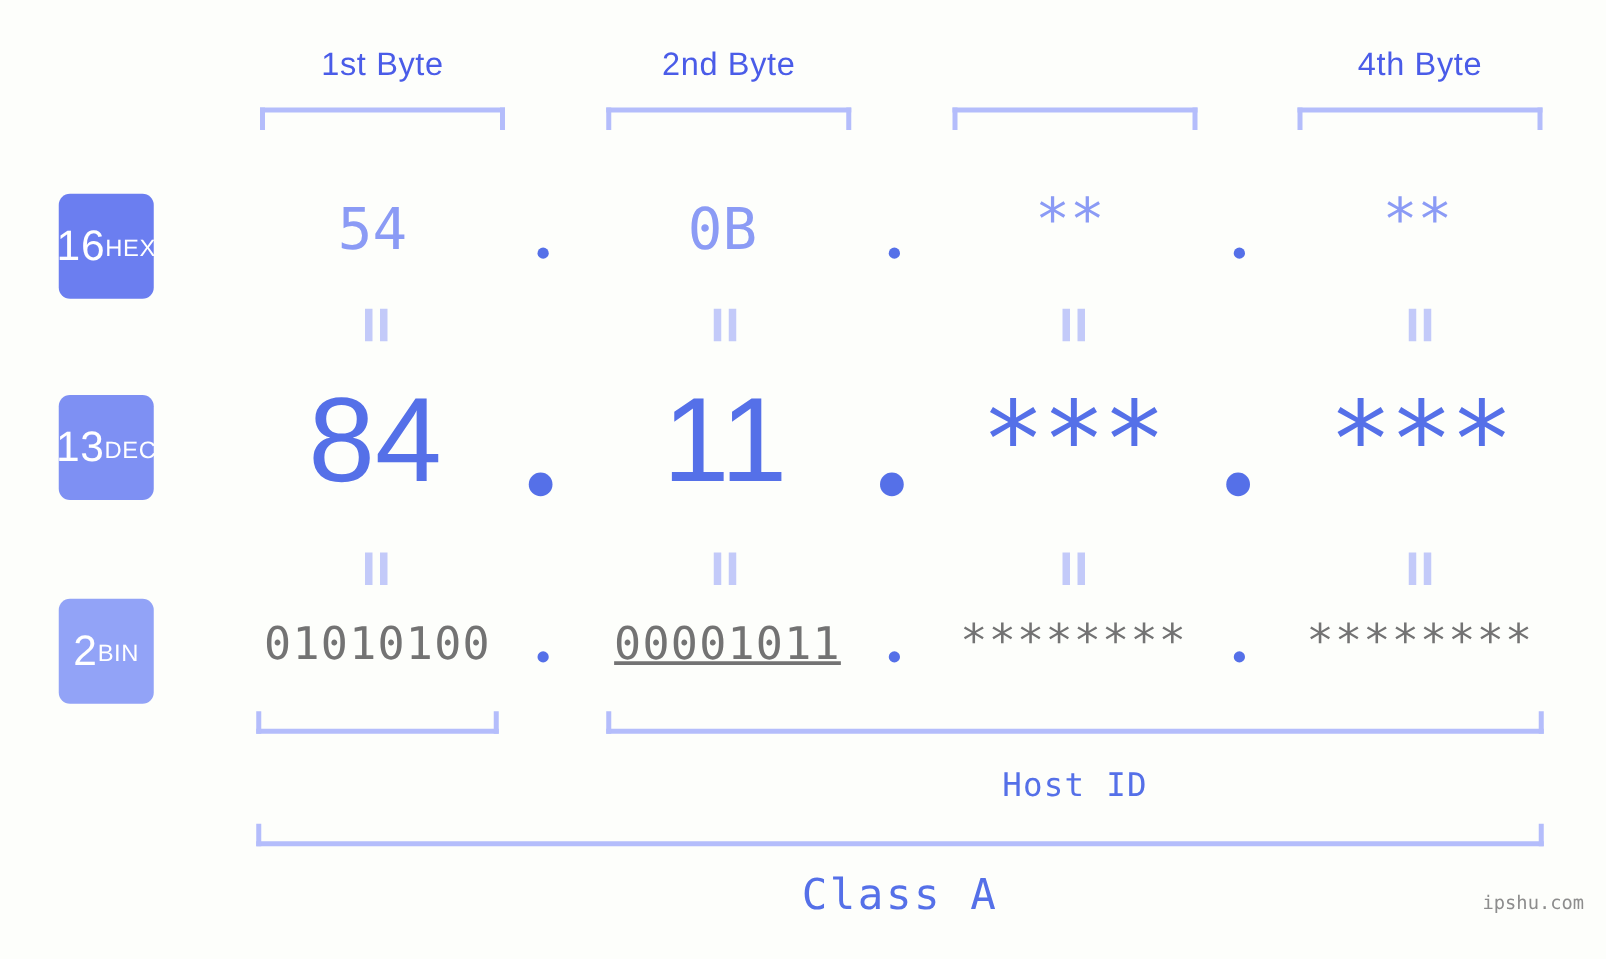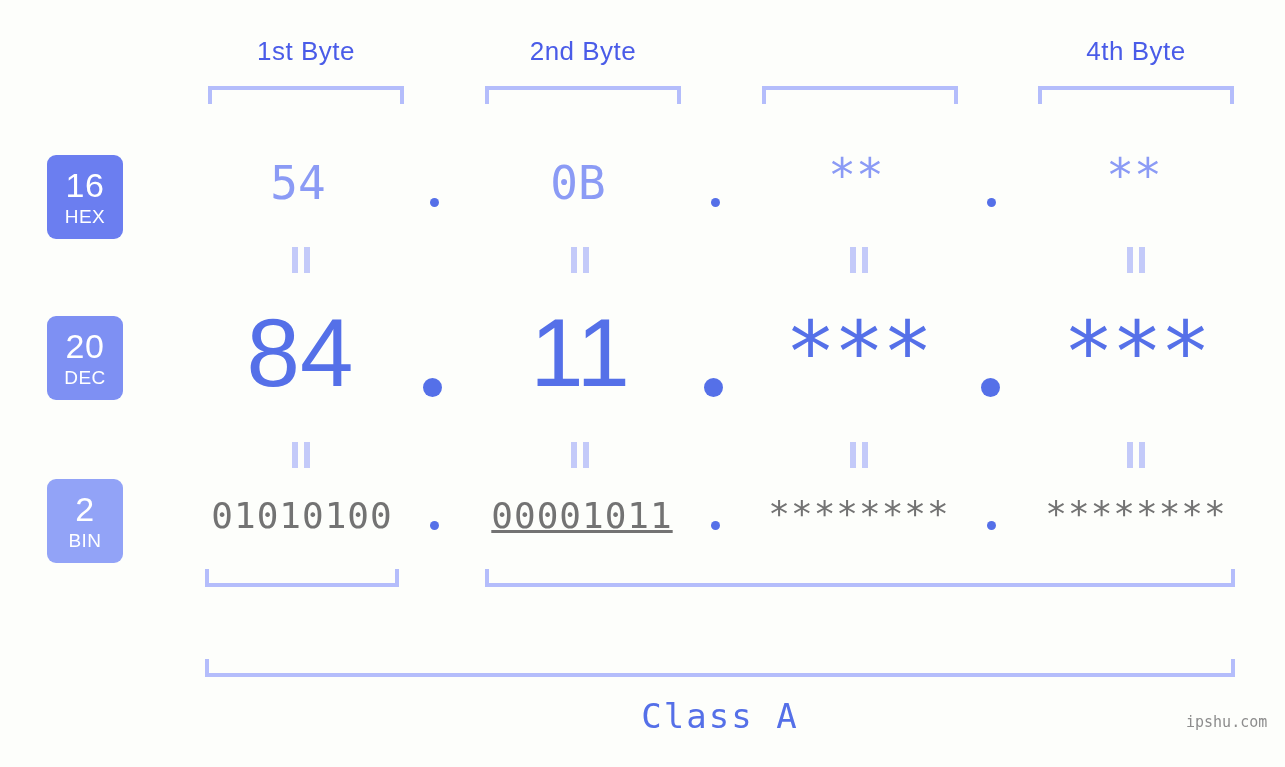--- a/index.html
+++ b/index.html
@@ -44,21 +44,21 @@
     border-width: 0 4px 4px 4px;
     height: 18px;
   }
 
   
   .base-badge {
     width: 76px;
     height: 84px;
     border-radius: 9px;
     display: flex;
-    flex-direction: column;
+    flex-direction: row;
     align-items: center;
     justify-content: center;
     color: #ffffff;
     line-height: 1;
   }
   .base-badge .num {
     font-size: 34px;
     font-weight: 400;
     letter-spacing: 0.5px;
   }
@@ -161,21 +161,21 @@
   <div class="abs bracket top" style="left:208px; top:86px; width:196px;"></div>
   <div class="abs bracket top" style="left:485px; top:86px; width:196px;"></div>
   <div class="abs bracket top" style="left:762px; top:86px; width:196px;"></div>
   <div class="abs bracket top" style="left:1038px; top:86px; width:196px;"></div>
 
   <div class="abs base-badge" style="left:47px; top:155px; background:#6b7ef0;">
     <span class="num">16</span>
     <span class="nm">HEX</span>
   </div>
   <div class="abs base-badge" style="left:47px; top:316px; background:#7e90f3;">
-    <span class="num">20</span>
+    <span class="num">13</span>
     <span class="nm">DEC</span>
   </div>
   <div class="abs base-badge" style="left:47px; top:479px; background:#92a3f7;">
     <span class="num">2</span>
     <span class="nm">BIN</span>
   </div>
 
   <div class="row-hex">
     <div class="abs val" style="left:200px; top:160px; width:196px;">54</div>
     <div class="abs val" style="left:480px; top:160px; width:196px;">0B</div>
@@ -239,19 +239,20 @@
     <div class="abs val" style="left:1032px; top:496px; width:208px;">********</div>
 
     <div class="abs dot small" style="left:430px; top:521px;"></div>
     <div class="abs dot small" style="left:711px; top:521px;"></div>
     <div class="abs dot small" style="left:987px; top:521px;"></div>
   </div>
 
   <div class="abs bracket bottom" style="left:205px; top:569px; width:194px;"></div>
   <div class="abs bracket bottom" style="left:485px; top:569px; width:750px;"></div>
 
+  <div class="abs sec-label" style="left:485px; top:614px; width:750px;">Host ID</div>
 
   <div class="abs bracket bottom" style="left:205px; top:659px; width:1030px;"></div>
   <div class="abs class-label" style="left:205px; top:696px; width:1030px;">Class A</div>
 
   <div class="abs watermark" style="left:1186px; top:713px;">ipshu.com</div>
 
 </div>
 
 </body></html>

